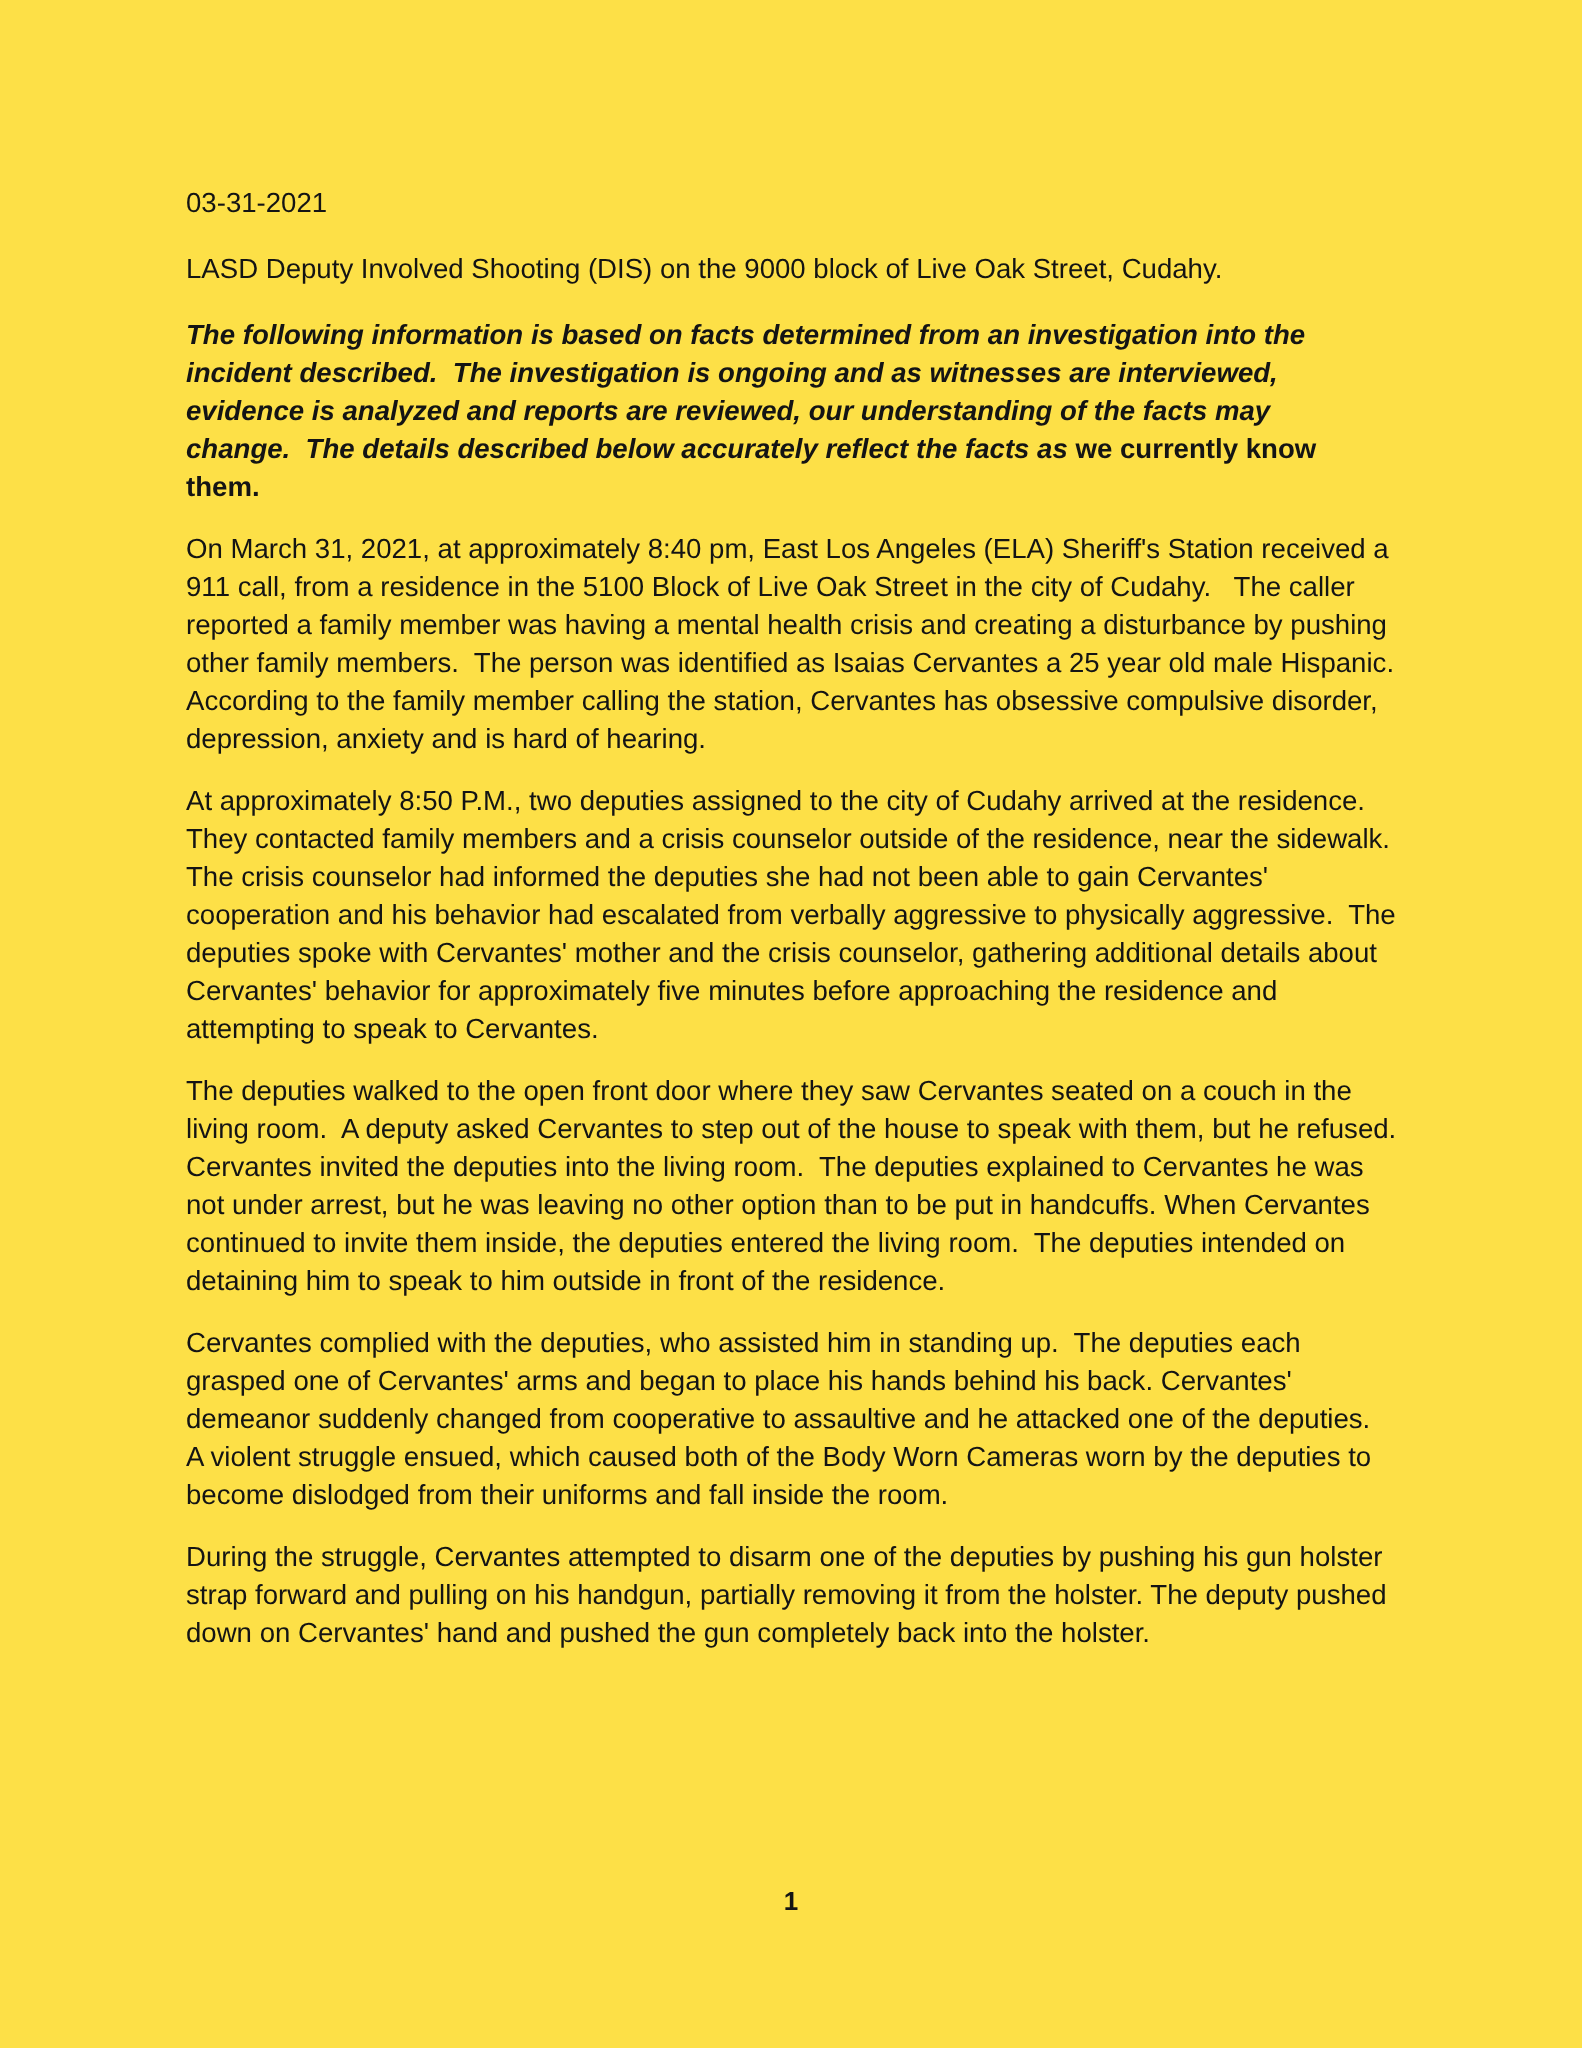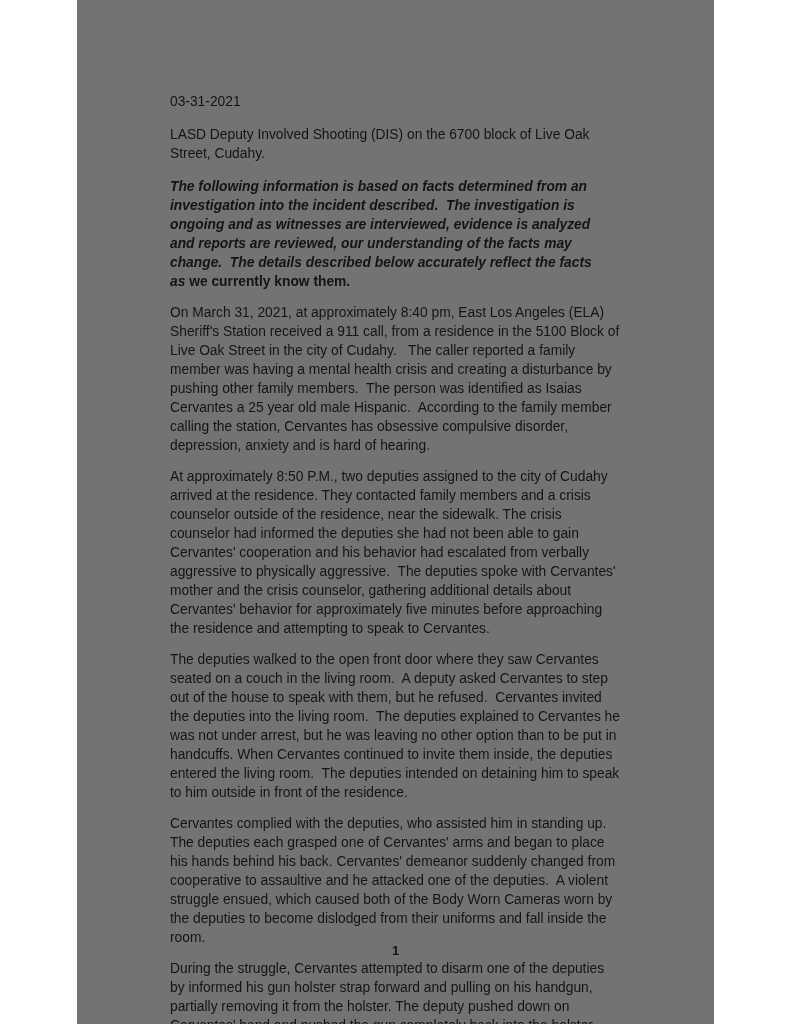--- a/index.html
+++ b/index.html
@@ -2,24 +2,24 @@
 <html><head>
 <meta charset="utf-8">
 <style>
   html, body {
     margin: 0;
     padding: 0;
     background: #ffffff;
   }
   .page {
     position: relative;
-    width: 637px;
+    width: 791px;
     height: 1024px;
     margin: 0 auto;
-    background: #737373;
+    background: #fde047;
     box-sizing: border-box;
     padding: 92px 92px 0 93px;
     font-family: "Liberation Sans", "DejaVu Sans", sans-serif;
     color: #141414;
     font-size: 13.8px;
     line-height: 19px;
     -webkit-font-smoothing: antialiased;
   }
   .doc-date {
     margin: 0 0 14px 0;
@@ -54,29 +54,29 @@
     font-size: 13px;
   }
 </style>
 </head>
 <body>
 
 <div class="page">
 
   <p class="doc-date">03-31-2021</p>
 
-  <p class="doc-title">LASD Deputy Involved Shooting (DIS) on the 6700 block of Live Oak Street, Cudahy.</p>
+  <p class="doc-title">LASD Deputy Involved Shooting (DIS) on the 9000 block of Live Oak Street, Cudahy.</p>
 
   <p class="doc-disclaimer"><span class="italic-part">The following information is based on facts determined from an investigation into the incident described.  The investigation is ongoing and as witnesses are interviewed, evidence is analyzed and reports are reviewed, our understanding of the facts may change.  The details described below accurately reflect the facts as </span><span class="upright-part">we currently know them.</span></p>
 
   <p class="doc-paragraph">On March 31, 2021, at approximately 8:40 pm, East Los Angeles (ELA) Sheriff's Station received a 911 call, from a residence in the 5100 Block of Live Oak Street in the city of Cudahy.   The caller reported a family member was having a mental health crisis and creating a disturbance by pushing other family members.  The person was identified as Isaias Cervantes a 25 year old male Hispanic.  According to the family member calling the station, Cervantes has obsessive compulsive disorder, depression, anxiety and is hard of hearing.</p>
 
   <p class="doc-paragraph">At approximately 8:50 P.M., two deputies assigned to the city of Cudahy arrived at the residence. They contacted family members and a crisis counselor outside of the residence, near the sidewalk. The crisis counselor had informed the deputies she had not been able to gain Cervantes' cooperation and his behavior had escalated from verbally aggressive to physically aggressive.  The deputies spoke with Cervantes' mother and the crisis counselor, gathering additional details about Cervantes' behavior for approximately five minutes before approaching the residence and attempting to speak to Cervantes.</p>
 
   <p class="doc-paragraph">The deputies walked to the open front door where they saw Cervantes seated on a couch in the living room.  A deputy asked Cervantes to step out of the house to speak with them, but he refused.  Cervantes invited the deputies into the living room.  The deputies explained to Cervantes he was not under arrest, but he was leaving no other option than to be put in handcuffs. When Cervantes continued to invite them inside, the deputies entered the living room.  The deputies intended on detaining him to speak to him outside in front of the residence.</p>
 
   <p class="doc-paragraph">Cervantes complied with the deputies, who assisted him in standing up.  The deputies each grasped one of Cervantes' arms and began to place his hands behind his back. Cervantes' demeanor suddenly changed from cooperative to assaultive and he attacked one of the deputies.  A violent struggle ensued, which caused both of the Body Worn Cameras worn by the deputies to become dislodged from their uniforms and fall inside the room.</p>
 
-  <p class="doc-paragraph">During the struggle, Cervantes attempted to disarm one of the deputies by informed his gun holster strap forward and pulling on his handgun, partially removing it from the holster. The deputy pushed down on Cervantes' hand and pushed the gun completely back into the holster.</p>
+  <p class="doc-paragraph">During the struggle, Cervantes attempted to disarm one of the deputies by pushing his gun holster strap forward and pulling on his handgun, partially removing it from the holster. The deputy pushed down on Cervantes' hand and pushed the gun completely back into the holster.</p>
 
   <div class="page-number">1</div>
 
 </div>
 
 </body></html>

